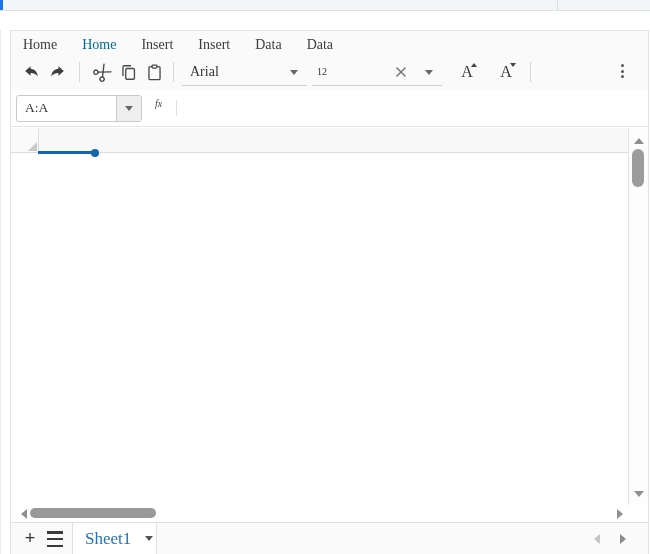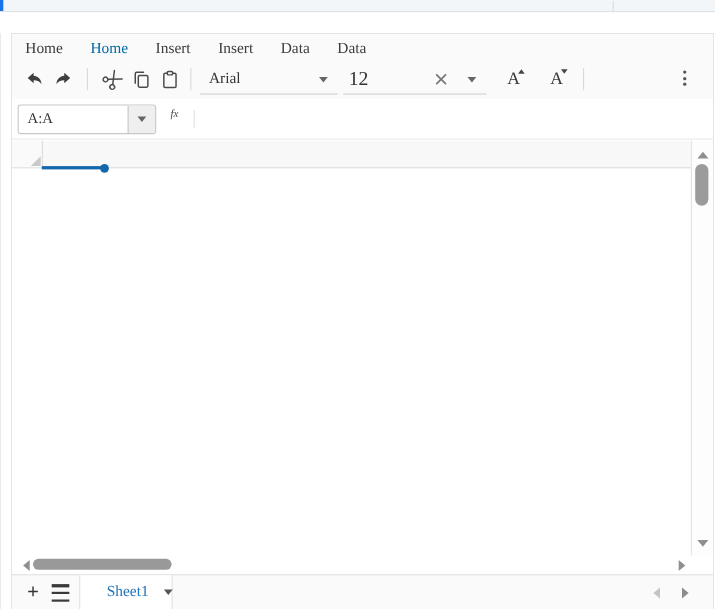--- a/index.html
+++ b/index.html
@@ -28,21 +28,21 @@
   .menu-item.active{color:#0369a1;}
 
   .toolbar{position:absolute;left:0;top:22px;right:0;height:38px;display:flex;align-items:center;}
   .tb-btn{height:26px;width:26px;display:flex;align-items:center;justify-content:center;flex:0 0 auto;}
   .tb-sep{width:1px;height:20px;background:#d9d9d9;flex:0 0 auto;}
   .icon-svg{display:block;}
   .rot{transform:rotate(-42deg);}
   .font-box{margin-left:8px;width:125px;height:26px;border-bottom:1px solid #cfcfcf;position:relative;display:flex;align-items:center;flex:0 0 auto;}
   .font-box .val{margin-left:8px;font-size:14px;color:#333;}
   .size-box{margin-left:5px;width:130px;height:26px;border-bottom:1px solid #cfcfcf;position:relative;display:flex;align-items:center;flex:0 0 auto;}
-  .size-box .val{margin-left:5px;font-size:18px;color:#333;}
+  .size-box .val{margin-left:5px;font-size:10px;color:#333;}
   .caret-down{width:0;height:0;border-left:4px solid transparent;border-right:4px solid transparent;border-top:5px solid #666;}
   .caret-abs{position:absolute;top:11px;}
   .clear-x{position:absolute;right:34px;top:6px;width:14px;height:14px;}
   .a-btn{position:relative;width:26px;height:26px;display:flex;align-items:center;justify-content:center;flex:0 0 auto;}
   .a-btn .letter{font-size:16px;color:#3a3a3a;font-family:"Liberation Serif",serif;}
   .mini-up{position:absolute;right:3px;top:4px;width:0;height:0;border-left:3.5px solid transparent;border-right:3.5px solid transparent;border-bottom:4.5px solid #444;}
   .mini-down{position:absolute;right:3px;top:4px;width:0;height:0;border-left:3.5px solid transparent;border-right:3.5px solid transparent;border-top:4.5px solid #444;}
   .more-btn{position:absolute;right:18px;top:5px;width:16px;height:26px;display:flex;flex-direction:column;align-items:center;justify-content:center;gap:2.5px;}
   .dot{width:3px;height:3px;border-radius:50%;background:#555;}
 
@@ -74,21 +74,21 @@
   .hs-left{position:absolute;left:10px;top:4px;width:0;height:0;border-top:5px solid transparent;border-bottom:5px solid transparent;border-right:6px solid #8f8f8f;}
   .hs-thumb{position:absolute;left:19px;top:3px;width:126px;height:10px;background:#999;border-radius:5px;}
   .hs-right{position:absolute;left:606px;top:4px;width:0;height:0;border-top:5px solid transparent;border-bottom:5px solid transparent;border-left:6px solid #8f8f8f;}
 
   
   .sheet-bar{position:absolute;left:0;right:0;bottom:0;height:32px;background:#fafafa;border-top:1px solid #e0e0e0;box-sizing:border-box;}
   .add-btn{position:absolute;left:9px;top:3px;width:20px;height:24px;font-size:18px;color:#333;text-align:center;line-height:24px;font-family:"Liberation Sans",sans-serif;}
   .sheets-menu-btn{position:absolute;left:36px;top:8px;width:20px;height:16px;display:flex;flex-direction:column;justify-content:space-between;}
   .sheets-menu-btn .bar{height:2.5px;background:#3a3a3a;width:16px;}
   .sheet-tab{position:absolute;left:61px;top:0;width:85px;height:31px;background:#fff;border-left:1px solid #e0e0e0;border-right:1px solid #e0e0e0;box-sizing:border-box;display:flex;align-items:center;}
-  .sheet-tab .tab-name{margin-left:24px;font-size:14px;color:#2373b8;}
+  .sheet-tab .tab-name{margin-left:12px;font-size:17px;color:#2373b8;}
   .sheet-tab .caret-down{margin-left:14px;border-top-color:#555;}
   .tabnav-left{position:absolute;left:583px;top:11px;width:0;height:0;border-top:5px solid transparent;border-bottom:5px solid transparent;border-right:6px solid #c4c4c4;}
   .tabnav-right{position:absolute;left:609px;top:11px;width:0;height:0;border-top:5px solid transparent;border-bottom:5px solid transparent;border-left:6px solid #8c8c8c;}
 </style>
 </head>
 <body>
 
 <div class="top-strip">
   <div class="tab-marker"></div>
   <div class="strip-divider"></div>

